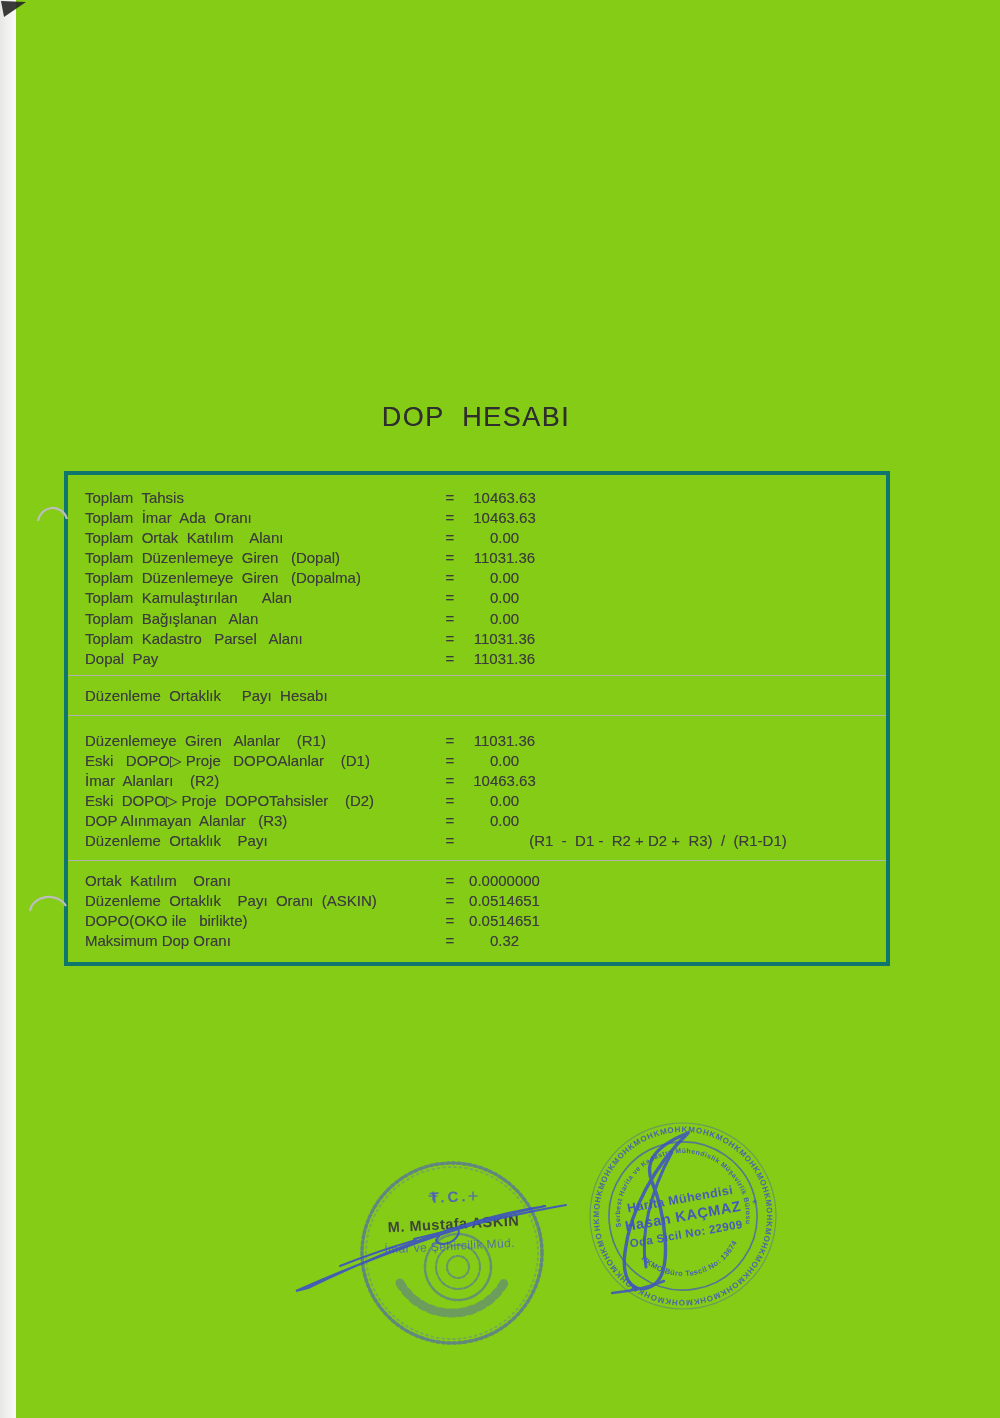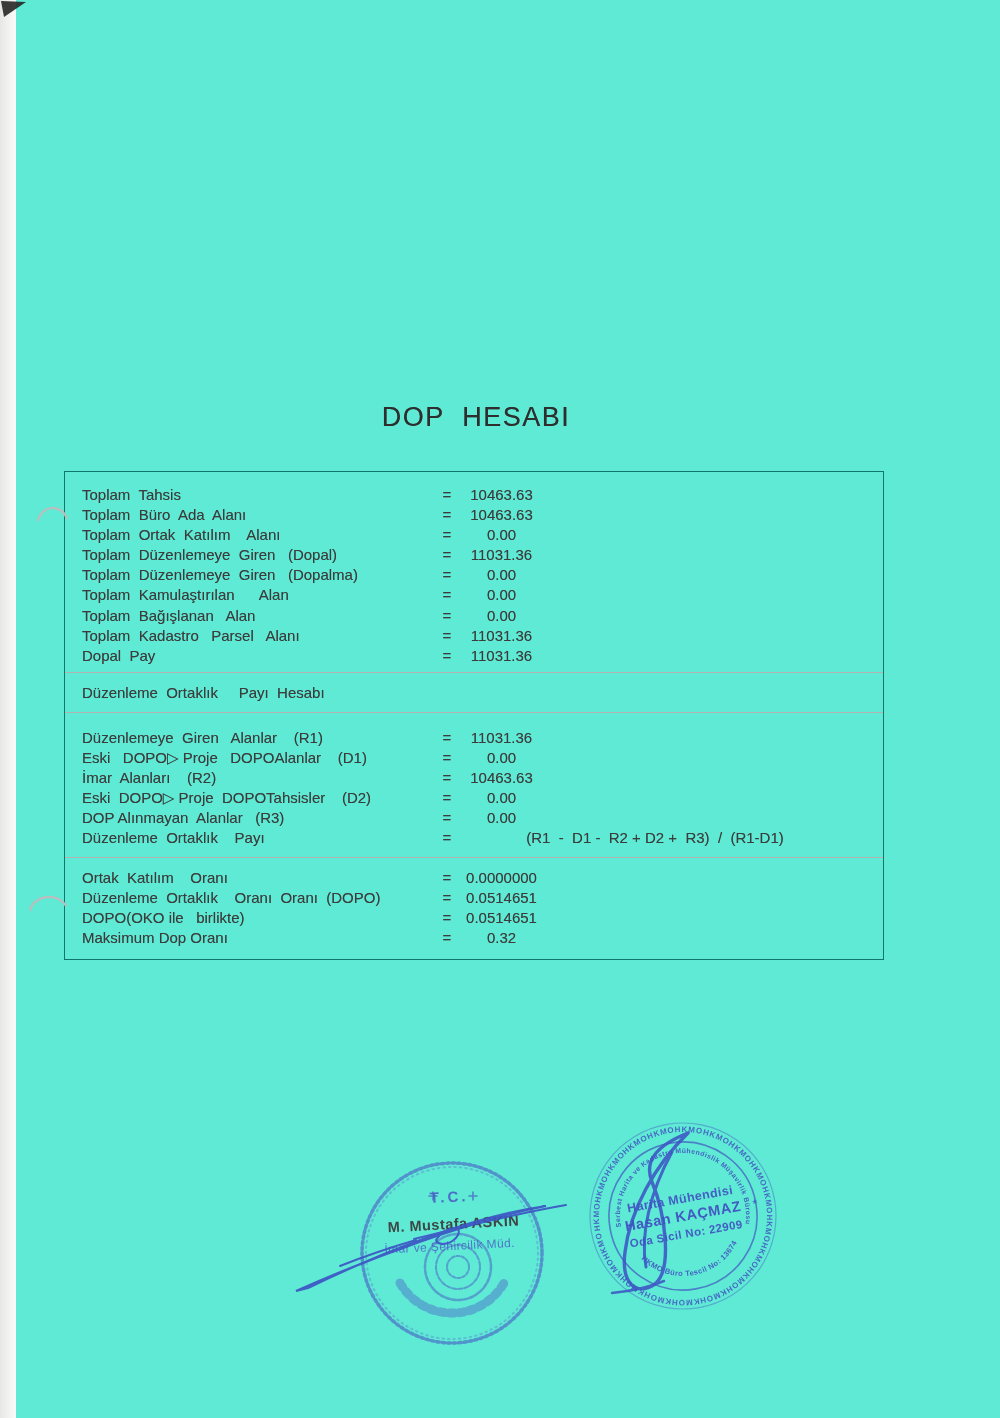--- a/index.html
+++ b/index.html
@@ -1,32 +1,32 @@
 <!DOCTYPE html>
 <html><head>
 <meta charset="utf-8">
 <style>
   html,body{margin:0;padding:0;background:#e9e9e9;}
   .page{
     position:relative;width:1000px;height:1418px;margin:0 auto;
-    background:#5eead4;overflow:hidden;
+    background:#84cc16;overflow:hidden;
     font-family:"Liberation Sans","DejaVu Sans",sans-serif;color:#3c3c3c;
   }
   .page::before{ 
     content:"";position:absolute;left:0;top:0;width:16px;height:100%;
     background:linear-gradient(to right,#e7e7e5,#fbfbfa);pointer-events:none;
   }
   .title{
     position:absolute;top:402px;left:0;width:952px;text-align:center;
     font-size:27px;letter-spacing:1.5px;white-space:pre;color:#2e2e2e;
     text-shadow:0 0 .6px rgba(46,46,46,.65);
   }
   .doc-table{
     position:absolute;left:64px;top:471px;width:818px;height:487px;
-    border:1px solid #0f766e;
+    border:4px solid #0f766e;
   }
   .hline{position:absolute;left:0;width:100%;height:1px;background:#b2b2b2;}
   .trow{position:absolute;left:0;width:100%;height:20px;font-size:15px;line-height:20px;}
   .trow span, .sechdr{white-space:pre;text-shadow:0 0 .4px rgba(60,60,60,.5);}
   .lbl{position:absolute;left:17px;}
   .eq{position:absolute;left:374px;width:16px;text-align:center;}
   .val{position:absolute;left:380px;width:113px;text-align:center;}
   .val.formula{left:395px;width:390px;text-align:center;}
   .sechdr{position:absolute;left:17px;top:211px;height:20px;font-size:15px;line-height:20px;text-align:right;}
   svg.overlay{position:absolute;left:0;top:0;width:1000px;height:1418px;pointer-events:none;}
@@ -43,21 +43,21 @@
   <div class="title">DOP  HESABI</div>
 
   <div class="doc-table">
 
     <div class="trow r13">
         <span class="lbl">Toplam  Tahsis</span>
         <span class="eq">=</span>
         <span class="val">10463.63</span>
       </div>
     <div class="trow r33">
-        <span class="lbl">Toplam  Büro  Ada  Alanı</span>
+        <span class="lbl">Toplam  İmar  Ada  Oranı</span>
         <span class="eq">=</span>
         <span class="val">10463.63</span>
       </div>
     <div class="trow r53">
         <span class="lbl">Toplam  Ortak  Katılım    Alanı</span>
         <span class="eq">=</span>
         <span class="val">0.00</span>
       </div>
     <div class="trow r73">
         <span class="lbl">Toplam  Düzenlemeye  Giren   (Dopal)</span>
@@ -126,21 +126,21 @@
       </div>
 
     <div class="hline" style="top:385px"></div>
 
     <div class="trow r396">
         <span class="lbl">Ortak  Katılım    Oranı</span>
         <span class="eq">=</span>
         <span class="val">0.0000000</span>
       </div>
     <div class="trow r416">
-        <span class="lbl">Düzenleme  Ortaklık    Oranı  Oranı  (DOPO)</span>
+        <span class="lbl">Düzenleme  Ortaklık    Payı  Oranı  (ASKIN)</span>
         <span class="eq">=</span>
         <span class="val">0.0514651</span>
       </div>
     <div class="trow r436">
         <span class="lbl">DOPO(OKO ile   birlikte)</span>
         <span class="eq">=</span>
         <span class="val">0.0514651</span>
       </div>
     <div class="trow r456">
         <span class="lbl">Maksimum Dop Oranı</span>

